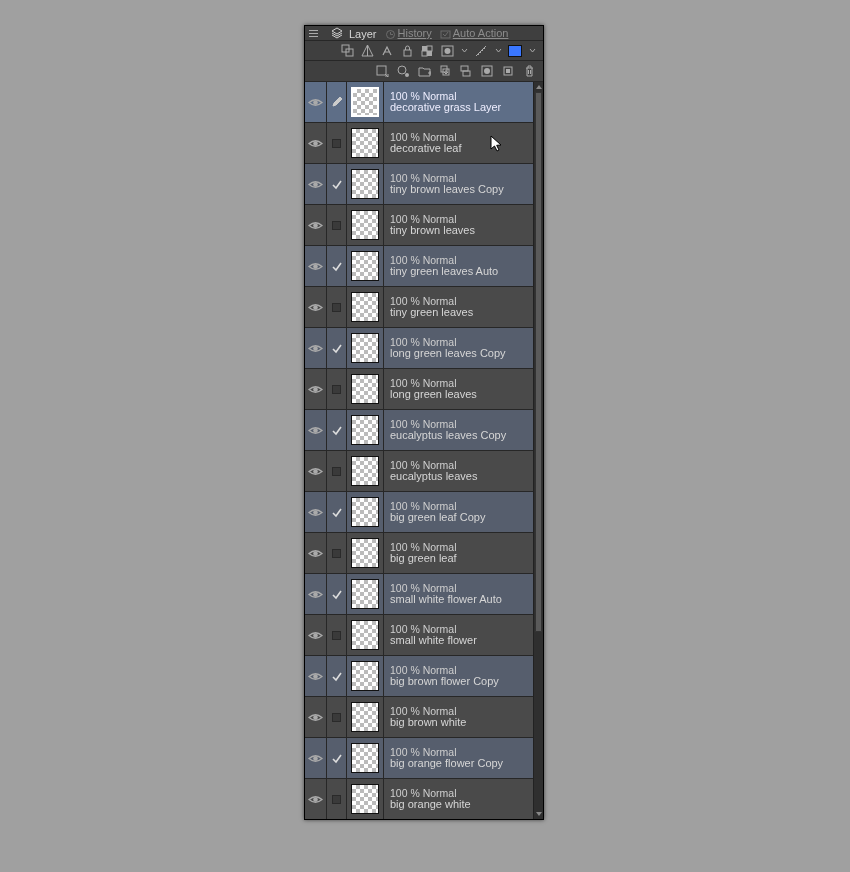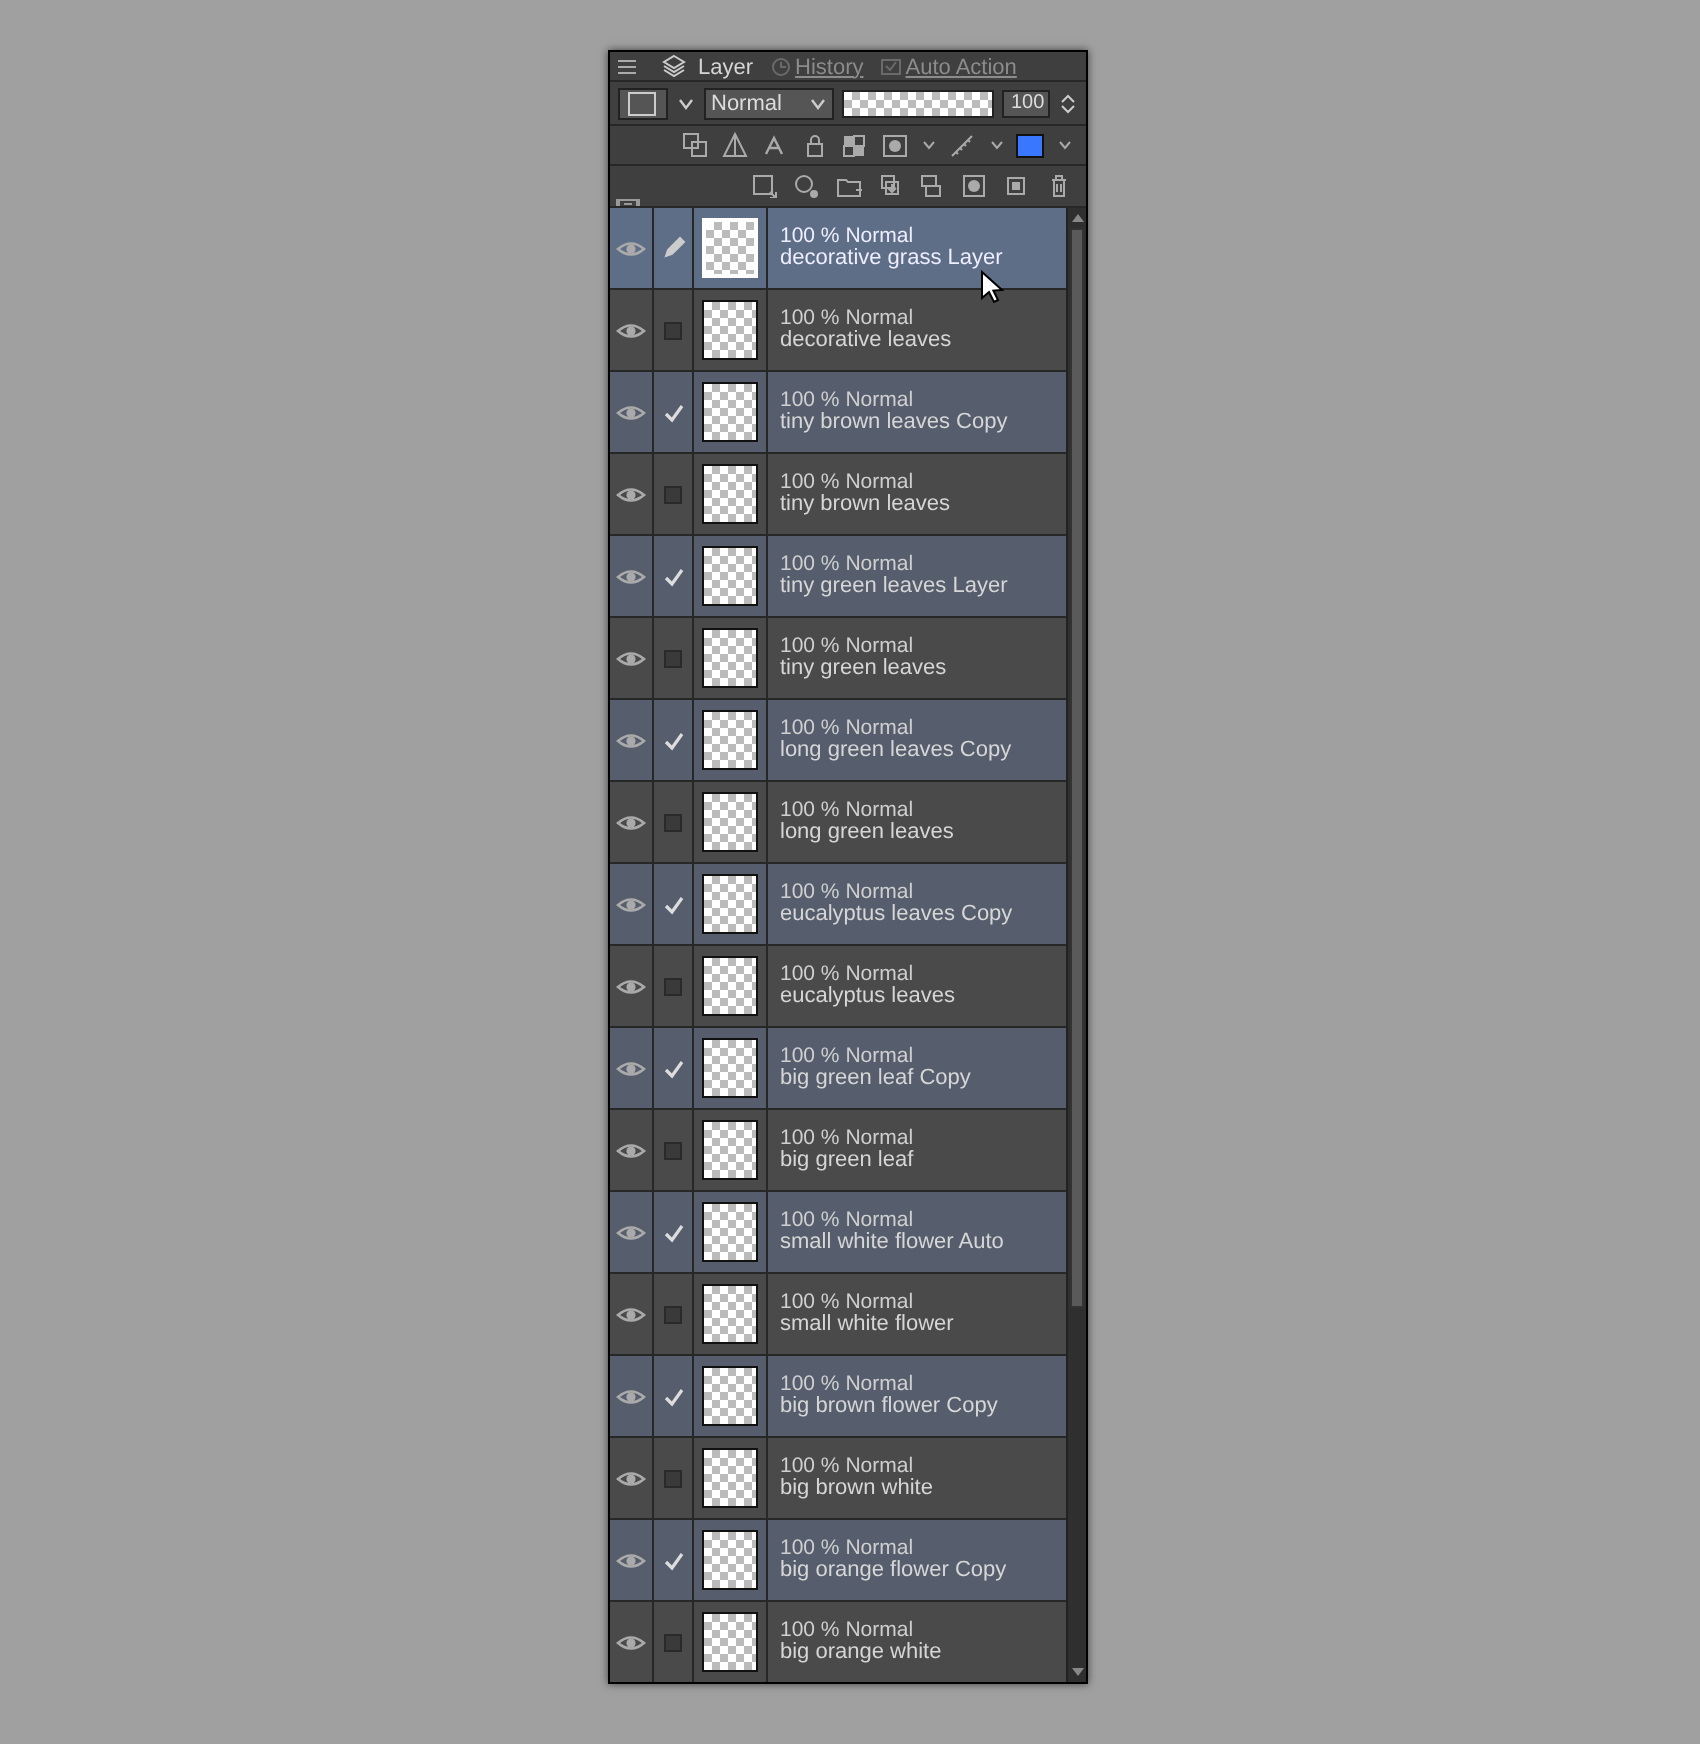--- a/index.html
+++ b/index.html
@@ -202,43 +202,20 @@
     <div class="tab inact">
       <span class="tab-icon">
         <svg width="11" height="11">
             <rect x="1" y="2" width="9" height="7" fill="none" stroke="#888"></rect>
             <path d="M3 5 L5 7 L8 3" stroke="#888" fill="none"></path>
           </svg>
       </span><span>Auto Action</span>
     </div>
   </div>
 
-  <div class="blend-row">
-    <div class="shape-btn"></div>
-    <div class="dd-arrow">
-      <svg width="8" height="8">
-          <path d="M1 2 L4 6 L7 2" fill="none" stroke="#ccc" stroke-width="1.2"></path>
-        </svg>
-    </div>
-    <div class="blend-select">
-      <span>Normal</span>
-      <svg width="8" height="8">
-          <path d="M1 2 L4 6 L7 2" fill="none" stroke="#ccc" stroke-width="1.2"></path>
-        </svg>
-    </div>
-    <div class="opacity-bar">
-      <div class="check"></div>
-    </div>
-    <div class="opacity-val">100</div>
-    <div class="dd-arrow">
-      <svg width="8" height="10">
-          <path d="M1 4 L4 1 L7 4 M1 6 L4 9 L7 6" fill="none" stroke="#ccc"></path>
-        </svg>
-    </div>
-  </div>
 
   <div class="iconrow">
     <div class="ic">
         <svg width="13" height="13">
           <rect x="1" y="1" width="7" height="7" fill="none" stroke="#aaa"></rect>
           <rect x="5" y="5" width="7" height="7" fill="none" stroke="#aaa"></rect>
         </svg>
       </div>
     <div class="ic">
         <svg width="13" height="13">
@@ -399,21 +376,21 @@
           </svg>
         </div>
         <div class="chk">
           <div class="box"></div>
         </div>
         <div class="thumb">
           <div class="img"></div>
         </div>
         <div class="info">
           <div class="opc">100 % Normal</div>
-          <div class="nm">decorative leaves</div>
+          <div class="nm">decorative leaf</div>
         </div>
       </div>
       <div class="layer selB">
         <div class="vis">
           <svg width="15" height="11" class="eye-svg">
             <path d="M1 5.5 Q7.5 0 14 5.5 Q7.5 11 1 5.5 Z"></path>
             <circle cx="7.5" cy="5.5" r="2.3" fill="#aaa" stroke="none"></circle>
           </svg>
         </div>
         <div class="chk">
@@ -457,21 +434,21 @@
         <div class="chk">
           <svg width="12" height="11" class="check-svg">
             <path d="M2 6 L5 9 L10 2"></path>
           </svg>
         </div>
         <div class="thumb">
           <div class="img"></div>
         </div>
         <div class="info">
           <div class="opc">100 % Normal</div>
-          <div class="nm">tiny green leaves Layer</div>
+          <div class="nm">tiny green leaves Auto</div>
         </div>
       </div>
       <div class="layer norm">
         <div class="vis">
           <svg width="15" height="11" class="eye-svg">
             <path d="M1 5.5 Q7.5 0 14 5.5 Q7.5 11 1 5.5 Z"></path>
             <circle cx="7.5" cy="5.5" r="2.3" fill="#aaa" stroke="none"></circle>
           </svg>
         </div>
         <div class="chk">

